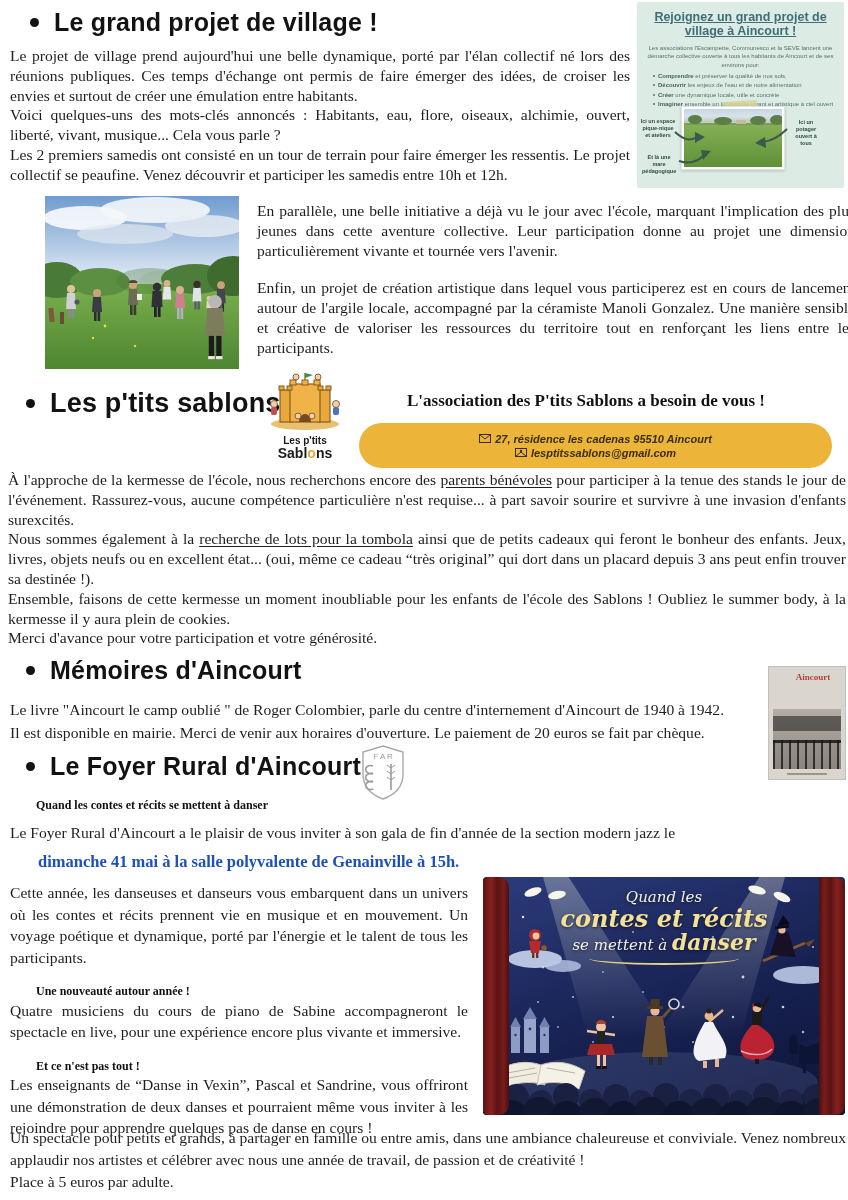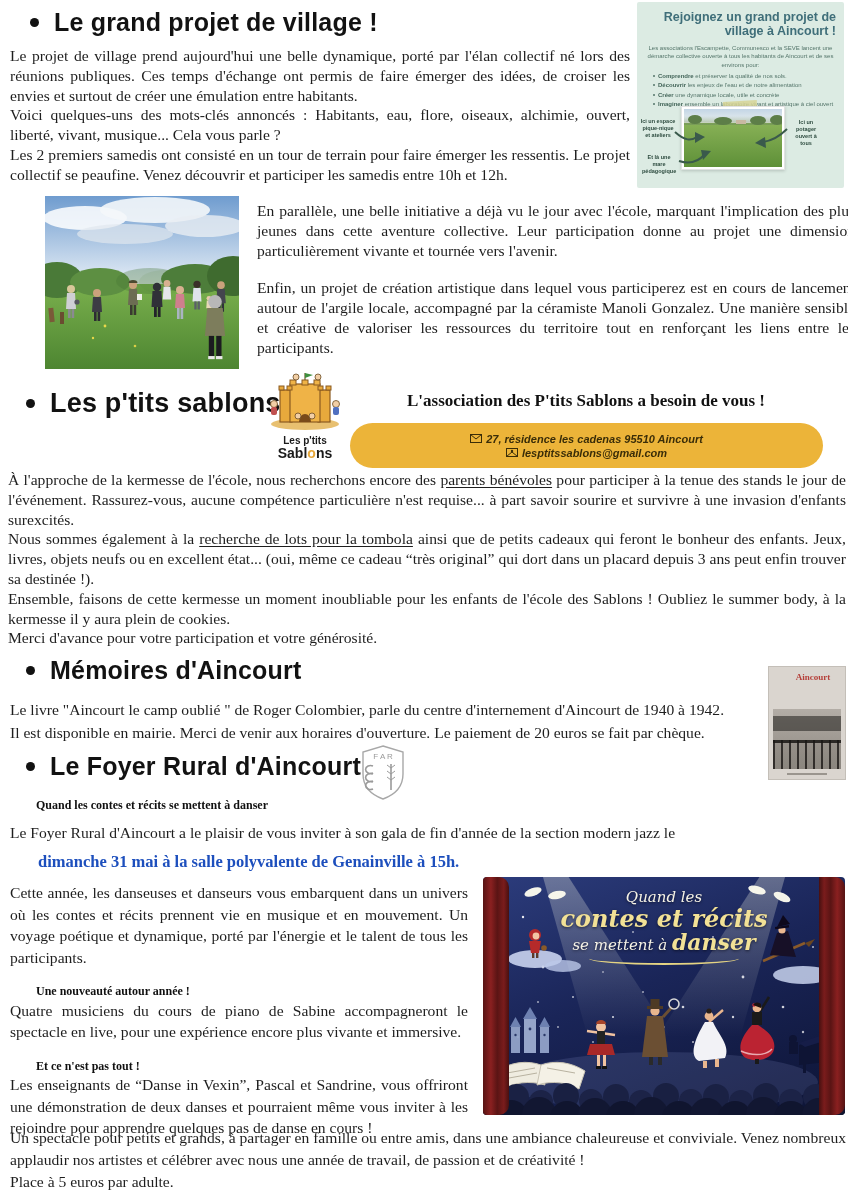--- a/index.html
+++ b/index.html
@@ -13,39 +13,39 @@
   .h-txt.big{font-size:27px;}
   
   .body-txt{font-size:15.6px;line-height:1.27;text-align:justify;}
   .body-txt p{margin:0;}
   .gap{height:18px;}
   .u{text-decoration:underline;text-underline-offset:2px;}
   .subhead{font-size:12px;font-weight:700;color:#101010;margin-left:26px;}
   .blue-line{font-size:16.5px;font-weight:700;color:#1d4fbd;}
   
   .gb{left:637px;top:2px;width:207px;height:186px;background:#dcebe3;border-radius:2px;}
-  .gb-title{margin:8px 8px 0;font:700 12.5px/1.15 "Liberation Sans",sans-serif;color:#3f6e79;text-align:right;}
+  .gb-title{margin:8px 8px 0;font:700 12.5px/1.15 "Liberation Sans",sans-serif;color:#3f6e79;text-align:center;text-decoration:underline;}
   .gb-intro{margin:5px 9px 0;font:400 6px/1.4 "Liberation Sans",sans-serif;color:#54756a;text-align:center;}
   .gb-bullets{margin:3px 0 0 16px;}
   .gb-bullet{display:flex;font:400 6px/1.55 "Liberation Sans",sans-serif;color:#54756a;}
   .gb-bdot{width:2px;height:2px;border-radius:50%;background:#54756a;margin:3px 3px 0 0;flex:0 0 auto;}
   .gb-bullet b{color:#44665a;}
   .gb-tape{left:86px;top:99px;width:34px;height:9px;background:rgba(215,213,150,.85);transform:rotate(-3deg);}
   .gb-photo{left:44px;top:104px;width:104px;height:64px;background:#fff;border:1px solid #e2e2e2;
             box-shadow:0 1px 3px rgba(0,0,0,.18);padding:2px;box-sizing:border-box;}
   .gb-img{position:relative;width:100%;height:100%;overflow:hidden;}
   .gbp-sky{position:absolute;left:0;right:0;top:0;height:22%;background:linear-gradient(#c3d5e5,#e9efef);}
   .gbp-grass{position:absolute;left:0;right:0;top:24%;bottom:0;background:linear-gradient(#88b156,#5e9038);}
   .gbp-trees{position:absolute;left:0;right:0;top:12%;height:16%;background:linear-gradient(rgba(120,150,100,.0),rgba(110,140,90,.55));}
   .gbp-tree{position:absolute;border-radius:50%;background:#5d7e48;}
   .gbp-bld{position:absolute;background:#c9b9a2;}
   .gb-lab{position:absolute;font:700 5.5px/1.3 "Liberation Sans",sans-serif;color:#2e4c40;text-align:center;}
   
   .banner-title{font-size:17px;font-weight:700;text-align:center;color:#111;}
-  .pill{left:350px;top:423px;width:473px;height:45px;border-radius:23px;background:#ecb439;
+  .pill{left:359px;top:423px;width:473px;height:45px;border-radius:23px;background:#ecb439;
         display:flex;flex-direction:column;justify-content:center;align-items:center;gap:2px;}
   .pill-line{font:italic 600 11px "Liberation Sans",sans-serif;color:#3a2d08;display:flex;align-items:center;gap:4px;}
   .logo-castle{text-align:center;}
   .logo-txt1{font:700 10px "Liberation Sans",sans-serif;color:#1a1a1a;margin-top:1px;}
   .logo-txt2{font:700 14px "Liberation Sans",sans-serif;color:#1a1a1a;margin-top:-1px;}
   .logo-o{color:#e8a93c;}
   
   .book{left:768px;top:666px;width:78px;height:114px;background:#dad5cf;border:1px solid #c4bfb8;box-sizing:border-box;}
   .bk-t{font:700 9px/1.1 "Liberation Serif",serif;color:#b5403a;text-align:center;margin-top:36px;}
   .bk-auth{margin-top:3px;font:700 5.5px "Liberation Serif",serif;color:#b5403a;text-align:center;}
@@ -337,21 +337,21 @@
       <line x1="31" y1="24" x2="35" y2="21" stroke="#9a9a9a" stroke-width="1"></line>
     <line x1="31" y1="30" x2="27" y2="27" stroke="#9a9a9a" stroke-width="1"></line>
       <line x1="31" y1="30" x2="35" y2="27" stroke="#9a9a9a" stroke-width="1"></line>
     <line x1="31" y1="36" x2="27" y2="33" stroke="#9a9a9a" stroke-width="1"></line>
       <line x1="31" y1="36" x2="35" y2="33" stroke="#9a9a9a" stroke-width="1"></line>
   </svg>
 
   <div class="abs subhead" style="left:10px;top:798px;">Quand les contes et récits se mettent à danser</div>
 
   <p class="abs" style="left:10px;top:824px;width:835px;font-size:15.6px;margin:0;">Le Foyer Rural d'Aincourt a le plaisir de vous inviter à son gala de fin d'année de la section modern jazz le</p>
-  <div class="abs blue-line" style="left:38px;top:852px;">dimanche 31 mai à la salle polyvalente de Genainville à 15h.</div>
+  <div class="abs blue-line" style="left:38px;top:852px;">dimanche 41 mai à la salle polyvalente de Genainville à 15h.</div>
 
   <div class="abs body-txt" style="left:10px;top:882px;width:458px;line-height:1.38;">
     <p>Cette année, les danseuses et danseurs vous embarquent dans un univers où les contes et récits prennent vie en musique et en mouvement. Un voyage poétique et dynamique, porté par l'énergie et le talent de tous les participants.</p>
     <div style="height:15px;"></div>
     <div class="subhead">Une nouveauté autour année !</div>
     <p>Quatre musiciens du cours de piano de Sabine accompagneront le spectacle en live, pour une expérience encore plus vivante et immersive.</p>
     <div style="height:15px;"></div>
     <div class="subhead">Et ce n'est pas tout !</div>
     <p>Les enseignants de “Danse in Vexin”, Pascal et Sandrine, vous offriront une démonstration de deux danses et pourraient même vous inviter à les rejoindre pour apprendre quelques pas de danse en cours !</p>
   </div>

